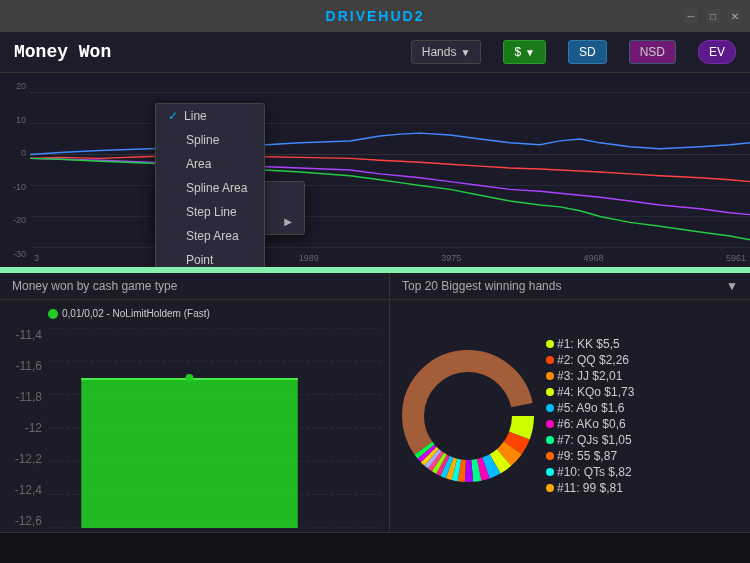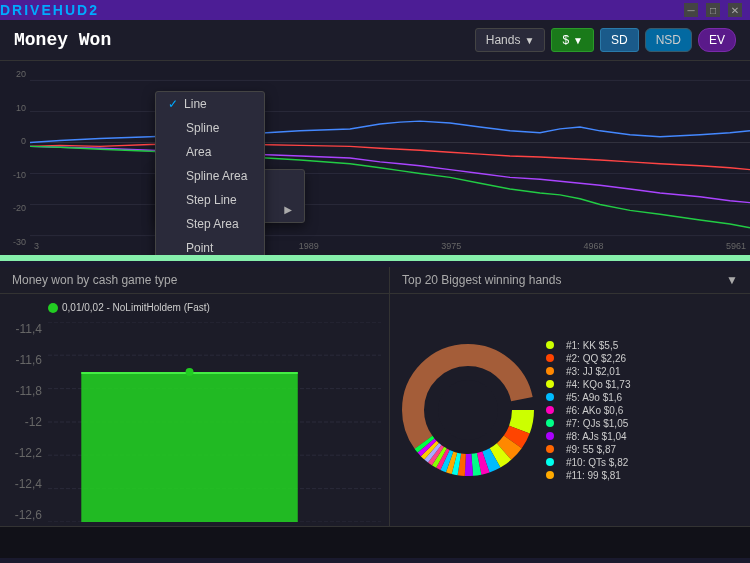--- a/index.html
+++ b/index.html
@@ -8,25 +8,25 @@
       height: 563px;
       background: #1a1a2e;
       font-family: 'Segoe UI', Arial, sans-serif;
       color: #ccc;
       overflow: hidden;
       position: relative;
     }
 
     
     .titlebar {
-      background: #4c1d95;
-      height: 20px;
-      display: flex;
-      align-items: center;
-      justify-content: flex-start;
+      background: #404040;
+      height: 32px;
+      display: flex;
+      align-items: center;
+      justify-content: center;
       position: relative;
     }
     .titlebar-logo {
       color: #fff;
       font-size: 14px;
       font-weight: bold;
       letter-spacing: 2px;
     }
     .titlebar-logo span { color: #00aaff; }
     .titlebar-controls {
@@ -55,21 +55,21 @@
       border-bottom: 1px solid #333;
     }
     .header-title {
       color: #fff;
       font-size: 18px;
       font-weight: bold;
       font-family: Liberation Mono, monospace;
     }
     .header-controls {
       display: flex;
-      gap: 6px;
+      gap: 22px;
       align-items: center;
     }
     .ctrl-btn {
       background: #2a2a3a;
       border: 1px solid #444;
       color: #ccc;
       padding: 4px 10px;
       border-radius: 3px;
       font-size: 12px;
       cursor: pointer;
@@ -172,21 +172,20 @@
       display: flex;
       align-items: center;
       justify-content: space-between;
     }
 
     
     .bottom-section {
       display: flex;
       height: calc(563px - 28px - 44px - 200px - 32px);
       min-height: 200px;
-      margin-top: 6px;
     }
 
     
     .left-panel {
       flex: 0 0 390px;
       background: #1c1c28;
       border-right: 1px solid #333;
       display: flex;
       flex-direction: column;
     }
@@ -256,22 +255,22 @@
     }
     .legend-list {
       flex: 1;
       display: flex;
       flex-direction: column;
       gap: 2px;
     }
     .legend-row {
       display: flex;
       align-items: center;
-      gap: 12px;
-      font-size: 10px;
+      gap: 3px;
+      font-size: 12px;
       color: #ccc;
     }
     .legend-color {
       width: 8px; height: 8px;
       border-radius: 50%;
       flex-shrink: 0;
     }
 
     
     .bottom-bar {
@@ -303,21 +302,21 @@
       <span>Hands</span>
       <span class="chevron">▼</span>
     </button>
     <button class="ctrl-btn green">
       <span>$</span>
       <span class="chevron">▼</span>
     </button>
     <button class="ctrl-btn blue">
       <span>SD</span>
     </button>
-    <button class="ctrl-btn" style="background:#0369a1;border-color:#3a5a6a;border-radius:6px;">
+    <button class="ctrl-btn" style="background:#701a75;border-color:#3a5a6a;">
       <span>NSD</span>
     </button>
     <button class="ctrl-btn purple">
       <span>EV</span>
     </button>
   </div>
 </div>
 
 <div class="chart-area">
   <div class="chart-y-labels">
@@ -503,24 +502,20 @@
         </div>
         <div class="legend-row">
           <div class="legend-color" style="background:#ff00bb;"></div>
           <span>#6: AKo $0,6</span>
         </div>
         <div class="legend-row">
           <div class="legend-color" style="background:#00ff88;"></div>
           <span>#7: QJs $1,05</span>
         </div>
         <div class="legend-row">
-          <div class="legend-color" style="background:#aa00ff;"></div>
-          <span>#8: AJs $1,04</span>
-        </div>
-        <div class="legend-row">
           <div class="legend-color" style="background:#ff6600;"></div>
           <span>#9: 55 $,87</span>
         </div>
         <div class="legend-row">
           <div class="legend-color" style="background:#00ffee;"></div>
           <span>#10: QTs $,82</span>
         </div>
         <div class="legend-row">
           <div class="legend-color" style="background:#ffaa00;"></div>
           <span>#11: 99 $,81</span>

